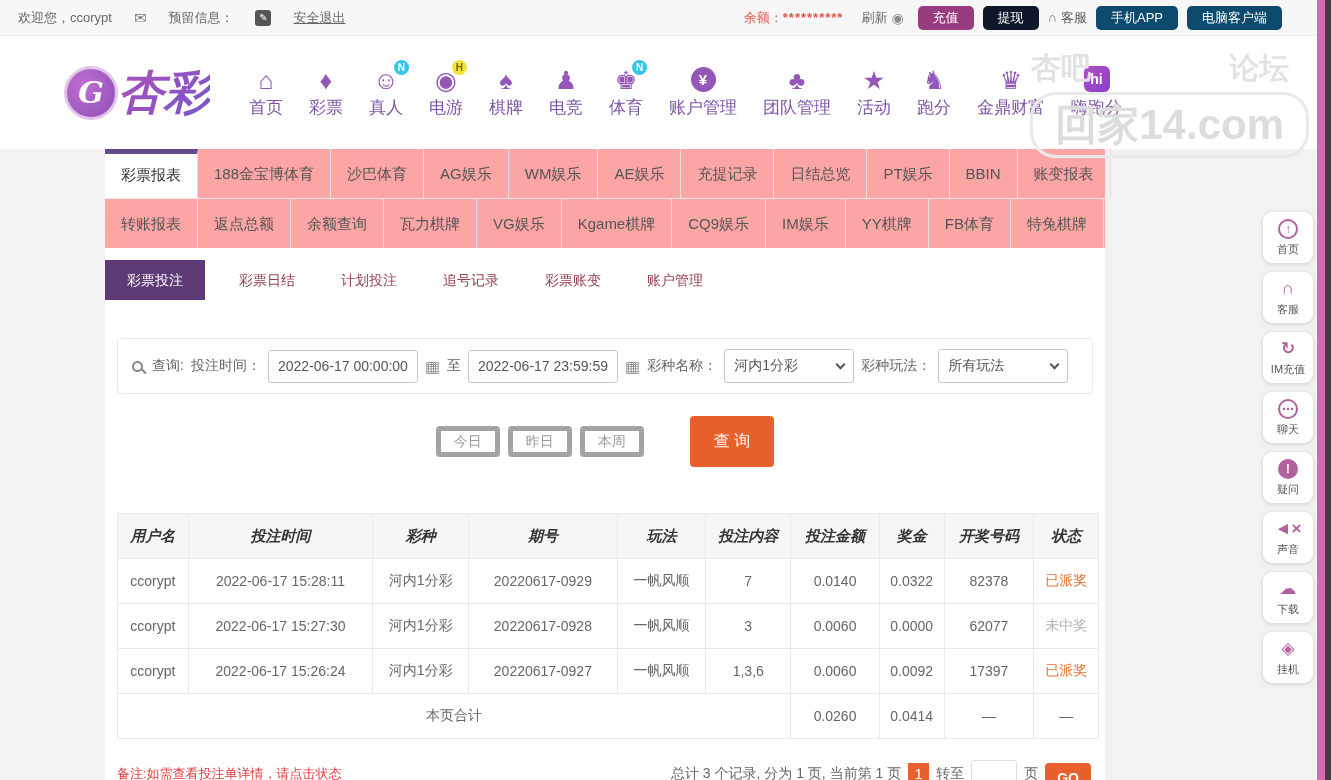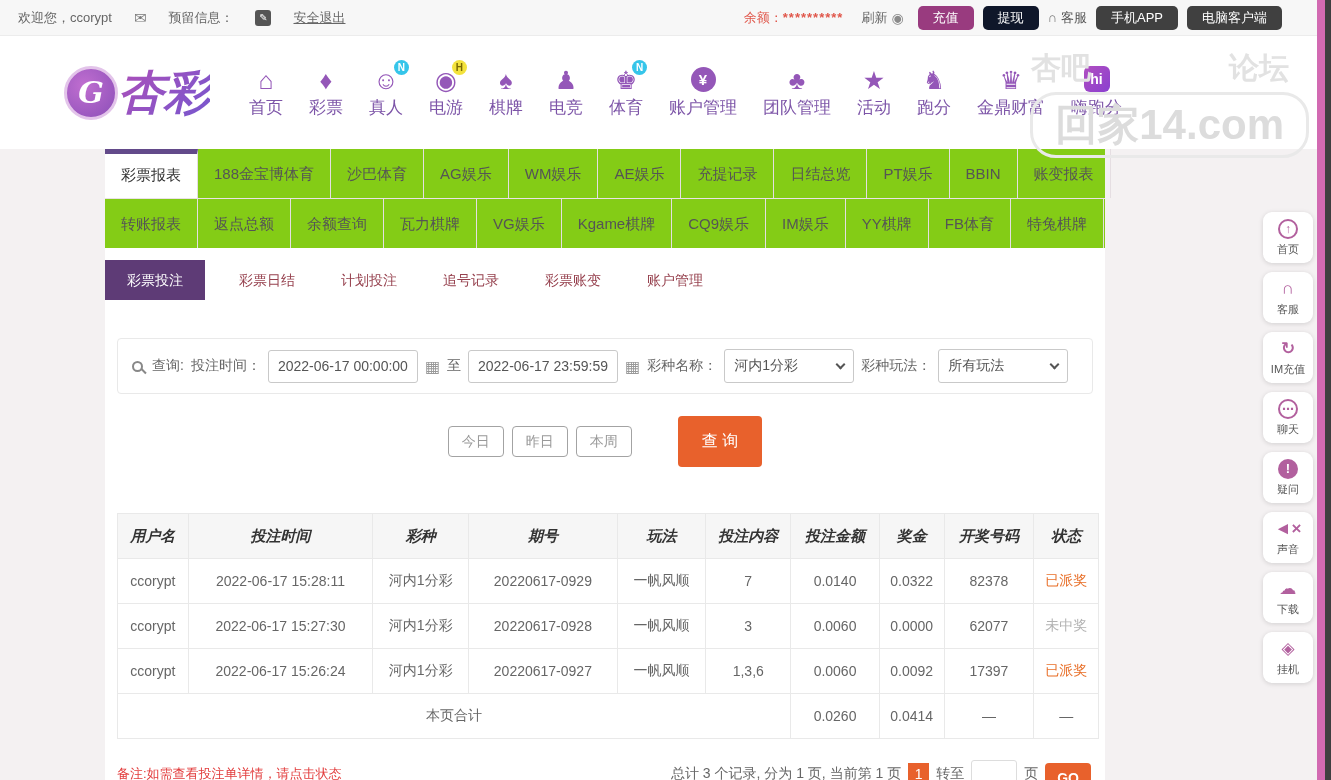--- a/index.html
+++ b/index.html
@@ -13,21 +13,21 @@
   .mail-glyph { color:#7a7a7a; font-size:15px; }
   .pencil-glyph { background:#555; color:#fff; width:16px; height:16px; border-radius:3px; font-size:10px; display:inline-flex; align-items:center; justify-content:center; }
   .logout { color:#666; text-decoration:underline; cursor:pointer; }
   .balance-label { color:#e0564a; }
   .balance-stars { color:#e0564a; letter-spacing:1px; font-weight:bold; }
   .refresh { color:#666; margin:0 4px 0 18px; cursor:pointer; }
   .eye-glyph { color:#8a8a8a; font-size:14px; margin-right:14px; cursor:pointer; }
   .tb-btn { border:none; border-radius:5px; color:#fff; font-size:13px; height:24px; padding:0 15px; margin-right:9px; cursor:pointer; }
   .btn-recharge { background:#993b7f; }
   .btn-withdraw { background:#0f172a; }
-  .btn-pink { background:#404040; }
+  .btn-pink { background:#0c4a6e; }
   .tb-service { color:#555; margin-right:9px; display:flex; align-items:center; gap:4px; cursor:pointer; }
   .headset-glyph { color:#777; font-weight:bold; }
 
   
   .header { height:113px; background:#fff; display:flex; align-items:center; padding-left:64px; position:relative; }
   .logo { display:flex; align-items:center; margin-right:26px; cursor:pointer; }
   .logo-emblem { width:54px; height:54px; border-radius:50%; background:radial-gradient(circle at 35% 35%, #c06ed0, #8b4fb8); border:3px solid #e3c4ea; color:#fff; font:italic bold 30px "DejaVu Serif",serif; display:flex; align-items:center; justify-content:center; }
   .logo-text { font-size:46px; font-weight:bold; font-style:italic; margin-left:0; background:linear-gradient(135deg,#b04fb8,#7457cf); -webkit-background-clip:text; background-clip:text; color:#9a4fb5; -webkit-text-fill-color:transparent; }
   .nav { display:flex; align-items:flex-end; }
   .nav-item { display:flex; flex-direction:column; align-items:center; padding:0 13px; cursor:pointer; position:relative; }
@@ -40,42 +40,42 @@
   .badge-yellow { background:#f3e23c; color:#7a6a00; }
 
   
   .wm { position:absolute; color:#e2e2e2; font-weight:bold; pointer-events:none; z-index:6; }
   .wm-left { top:12px; right:240px; font-size:30px; }
   .wm-right { top:12px; right:42px; font-size:30px; }
   .wm-site { top:56px; right:22px; font-size:42px; color:#dcdcdc; border:3px solid #e9e9e9; border-radius:26px; padding:2px 22px; }
 
   
   .tabs { margin-left:105px; width:1000px; }
-  .tabrow { display:flex; background:#84cc16; }
+  .tabrow { display:flex; background:#fca5a5; }
   .tabrow + .tabrow { border-top:1px solid #e9e2e6; }
   .tab { padding:0 16px; height:49px; line-height:49px; font-size:15px; color:#555; border-right:1px solid #e5dee2; cursor:pointer; white-space:nowrap; }
   .tab.active { background:#fff; border-top:5px solid #634a8a; line-height:42px; color:#333; }
 
   
   .panel { margin-left:105px; width:1000px; background:#fff; padding:12px 0 12px; }
   .subtabs { display:flex; align-items:center; }
   .subtab { font-size:14px; color:#96414e; margin-right:46px; cursor:pointer; height:40px; line-height:40px; }
   .subtab.active { background:#5e3b76; color:#fff; padding:0 22px; margin-right:34px; }
 
   .searchbox { margin:38px 12px 0; border:1px solid #e9e9e9; border-radius:4px; height:56px; display:flex; align-items:center; padding:0 14px; font-size:14px; color:#666; gap:7px; }
   .mag { width:11px; height:11px; border:2px solid #888; border-radius:50%; position:relative; margin-right:2px; }
   .mag::after { content:''; position:absolute; width:7px; height:2px; background:#888; transform:rotate(45deg); right:-6px; bottom:-2px; }
   .time-input { width:150px; height:33px; border:1px solid #c9c9c9; border-radius:3px; font-size:14px; color:#555; text-align:center; font-family:"Liberation Sans","DejaVu Sans",sans-serif; }
   .cal-glyph { color:#999; font-size:16px; cursor:pointer; }
   .selectbox { width:130px; height:34px; border:1px solid #c9c9c9; border-radius:3px; display:flex; align-items:center; justify-content:space-between; padding:0 9px; color:#555; cursor:pointer; background:#fff; }
   .chev { width:7px; height:7px; border-right:2px solid #555; border-bottom:2px solid #555; transform:rotate(45deg); margin-top:-3px; }
   .lbl { white-space:nowrap; }
 
   .quickrow { display:flex; justify-content:center; align-items:center; margin-top:22px; }
-  .ghost-btn { border:1px solid #a3a3a3; background:#fff; color:#999; border-radius:4px; height:31px; padding:0 13px; font-size:14px; margin-right:8px; cursor:pointer; }
+  .ghost-btn { border:5px solid #a3a3a3; background:#fff; color:#999; border-radius:4px; height:31px; padding:0 13px; font-size:14px; margin-right:8px; cursor:pointer; }
   .search-btn { background:#e8612c; border:none; color:#fff; border-radius:4px; height:51px; padding:0 24px; font-size:16px; margin-left:38px; cursor:pointer; }
 
   .data-table { border-collapse:collapse; margin:46px 6px 0 12px; width:982px; font-size:14px; color:#666; text-align:center; table-layout:fixed; }
   .data-table th, .data-table td { border:1px solid #e9e9e9; height:45px; padding:0 4px; overflow:hidden; white-space:nowrap; }
   .data-table th { background:#f6f6f6; color:#333; font-size:15px; font-weight:bold;font-style:italic; }
   .status { cursor:pointer; }
   .win { color:#e8702a; }
   .miss { color:#b3b3b3; }
 
   .table-footer { display:flex; justify-content:space-between; align-items:center; margin:16px 14px 0 12px; }

